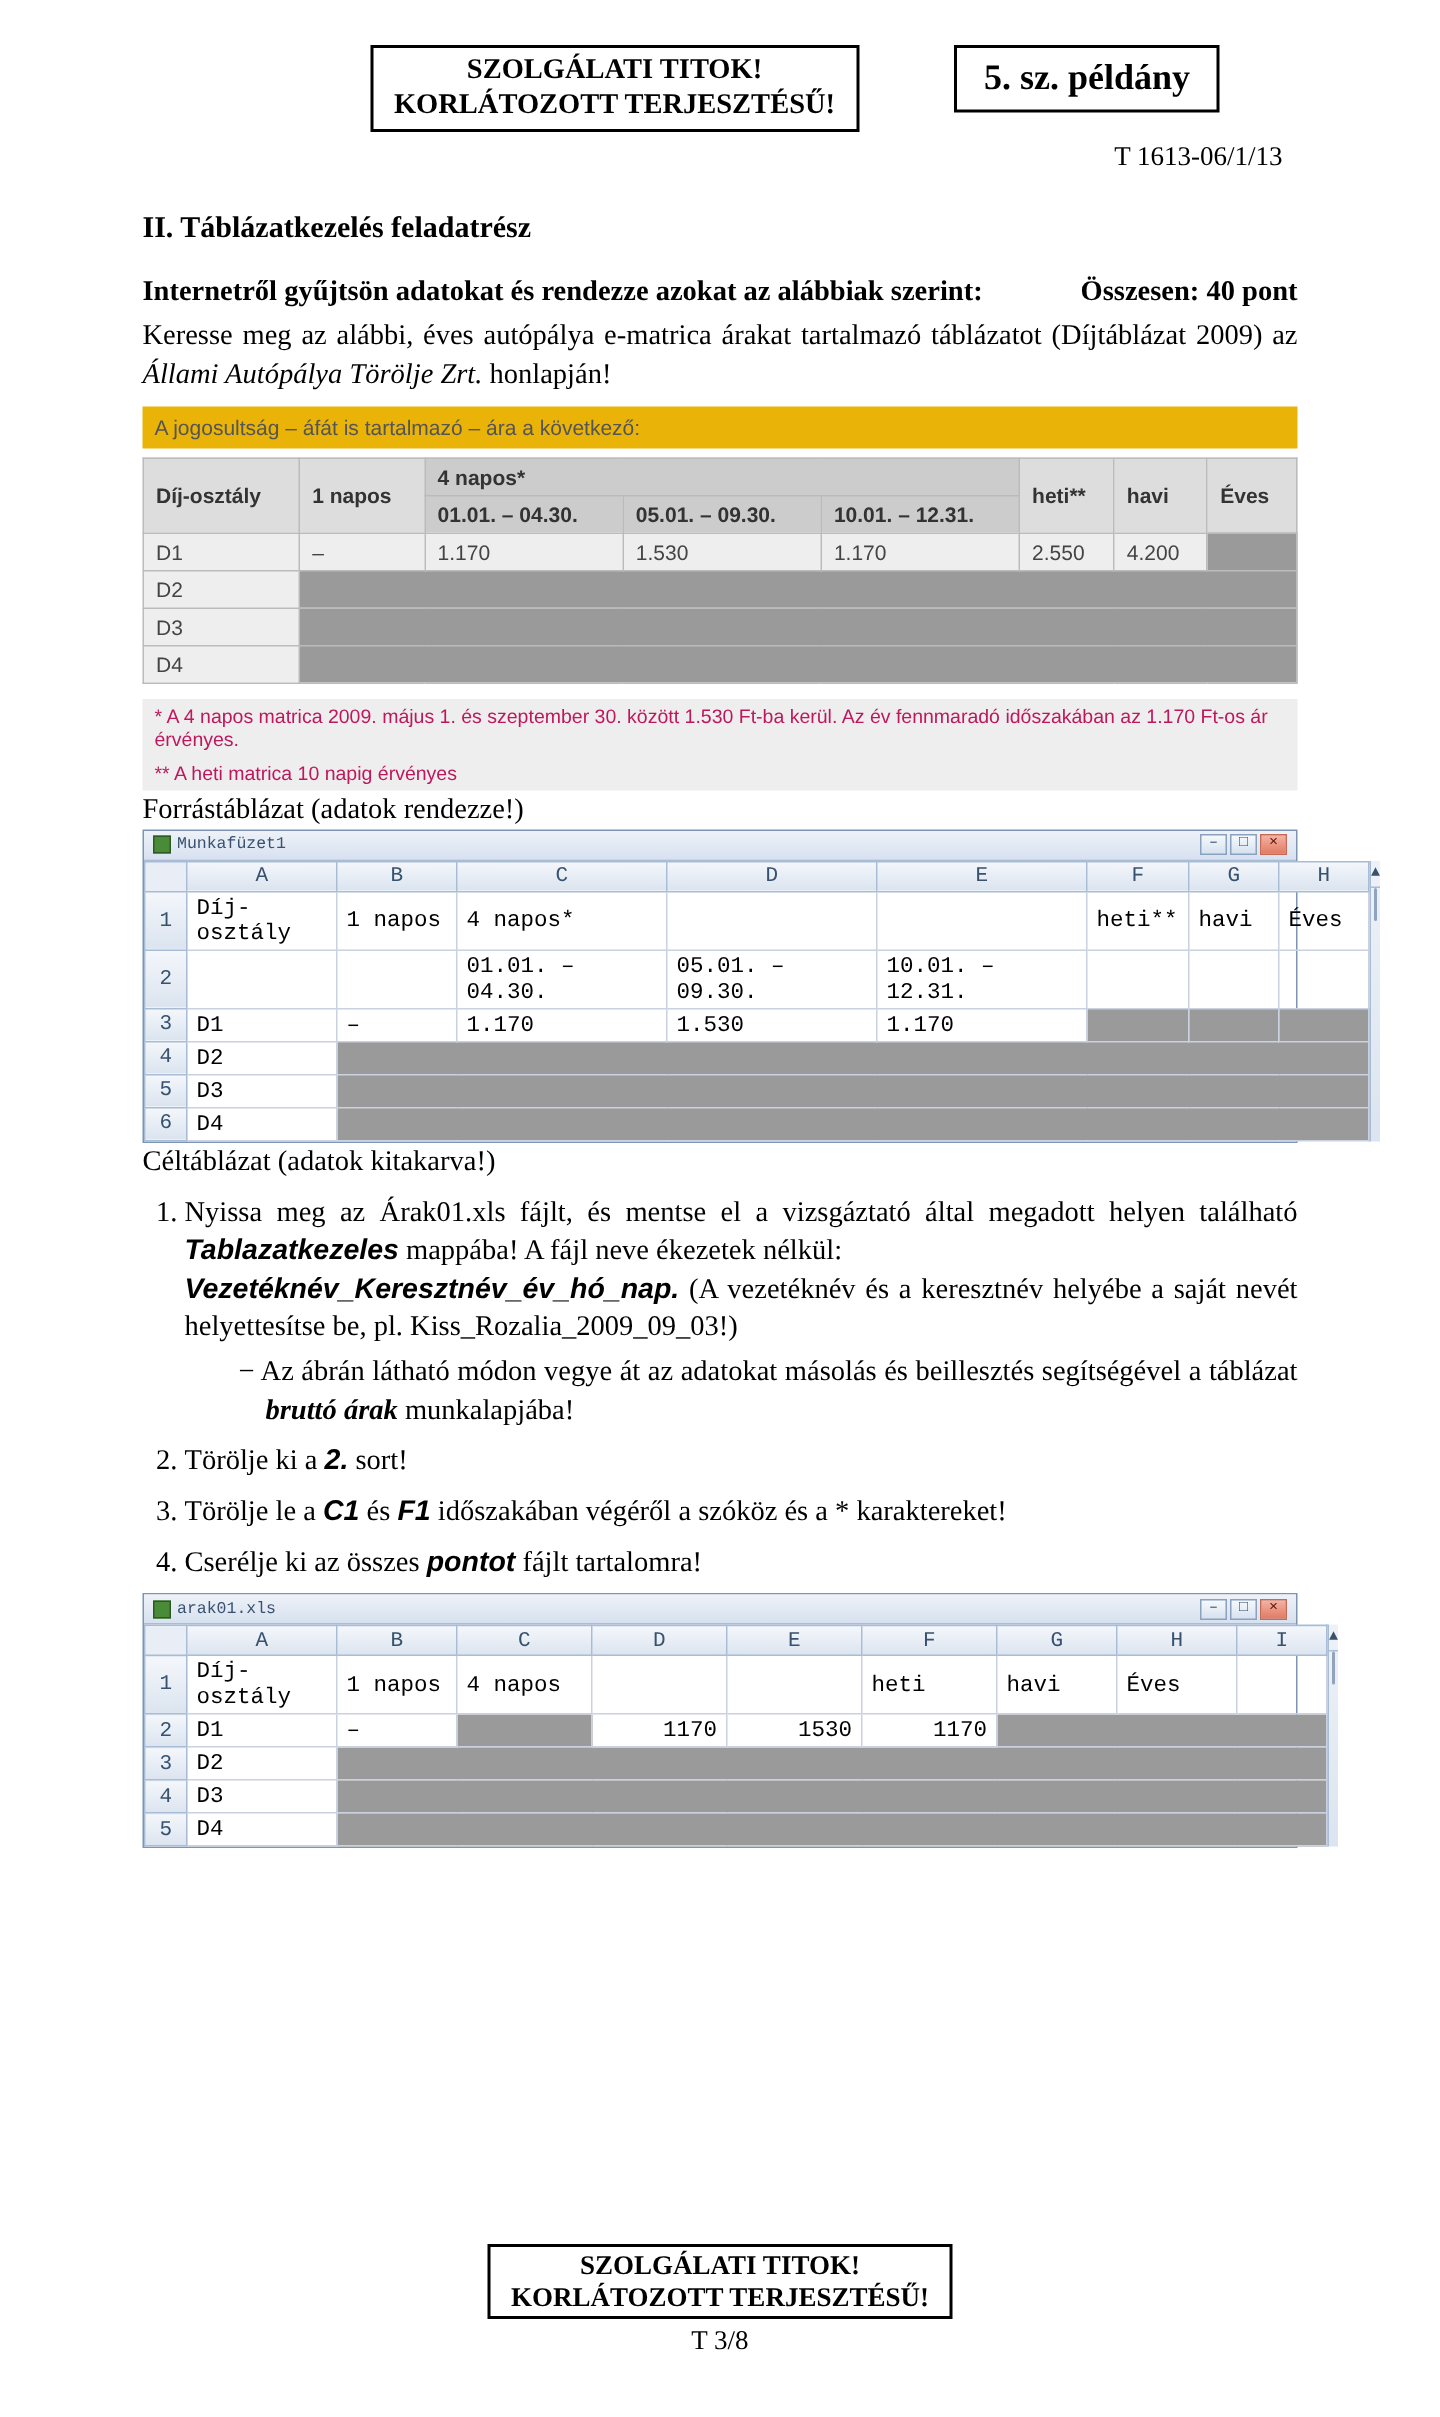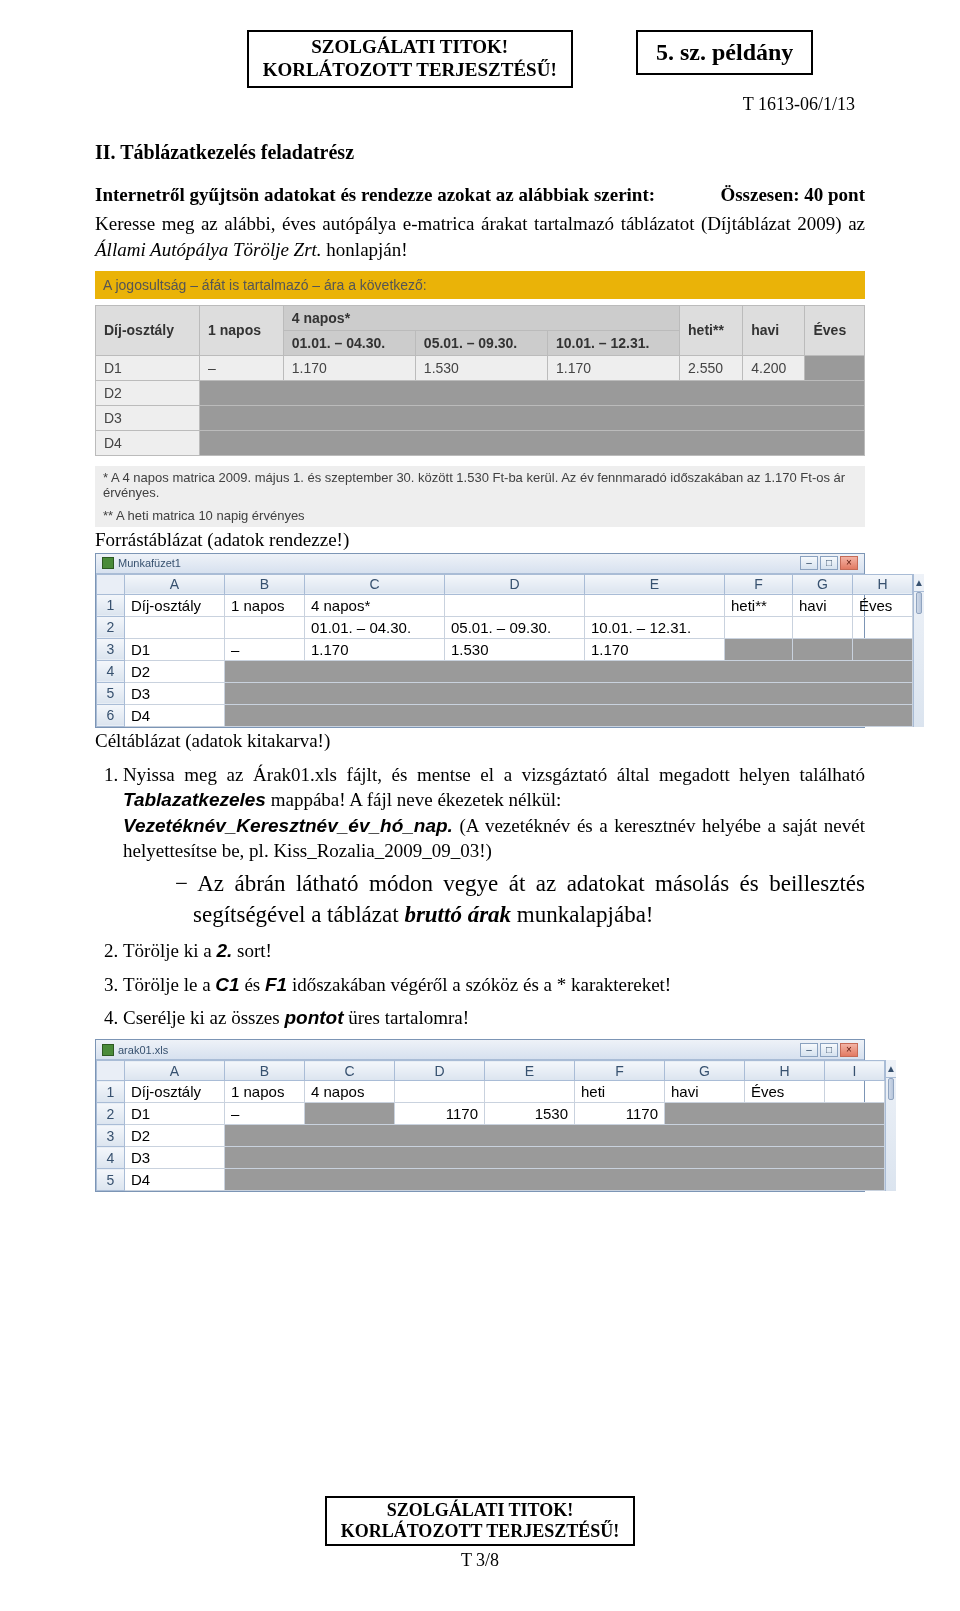--- a/index.html
+++ b/index.html
@@ -46,26 +46,26 @@
     text-align: left;
     vertical-align: middle;
     background: #ddd;
     color:#444;
     font-weight: normal;
     font-size: 14px;
   }
   table.webtbl th { font-weight: bold; color:#333; }
   table.webtbl td.light { background:#eee; }
   table.webtbl td.mask { background:#9a9a9a; }
-  .web-notes p { font-size: 13px; color:#404040; padding:4px 8px; background:#eee; }
+  .web-notes p { font-size: 13px; color:#be185d; padding:4px 8px; background:#eee; }
 
   .caption { font-size: 19px; margin: 2px 0 2px 0; }
 
   
-  .xl-wrap { border:1px solid #7c95b5; font-family: Liberation Sans, sans-serif; font-size: 14px; }
+  .xl-wrap { border:1px solid #7c95b5; font-family: Liberation Mono, monospace; font-size: 14px; }
   .xl-titlebar { display:flex; align-items:center; background:linear-gradient(#eef2f8,#d7e1ef); height:20px; padding:0 6px; border-bottom:1px solid #a9bcd6; }
   .xl-titlebar .book { font-size:11px; color:#37516f; }
   .xl-titlebar .wbtns { margin-left:auto; display:flex; gap:2px; }
   .wbtn { width:18px; height:14px; border:1px solid #8aa1bf; background:linear-gradient(#f6f9fc,#d6e2ef); display:flex; align-items:center; justify-content:center; font-size:10px; color:#314a66; line-height:1; }
   .wbtn.close { background:linear-gradient(#f3b3a4,#e27a63); color:#5a150a; border-color:#c46a57; }
   table.xl { border-collapse: collapse; width:100%; table-layout: fixed; }
   table.xl th.colh { background:linear-gradient(#f4f7fb,#dbe4ef); border:1px solid #a9bcd6; text-align:center; font-weight:normal; color:#37516f; height:20px; }
   table.xl th.rowh { background:linear-gradient(#f4f7fb,#dbe4ef); border:1px solid #a9bcd6; text-align:center; font-weight:normal; color:#37516f; width:28px; }
   table.xl th.corner { background:#e9eef6; border:1px solid #a9bcd6; width:28px; }
   table.xl td { border:1px solid #c9d2de; padding:2px 6px; height:22px; font-size:15px; color:#000; }
@@ -74,21 +74,21 @@
     width:20px; background:linear-gradient(#eef2f8,#dbe4ef);
     border-left:1px solid #a9bcd6;
   }
   .xl-body { display:flex; }
   .xl-main { flex:1; }
   .xl-scroll .arrow { height:18px; display:flex; align-items:center; justify-content:center; font-size:10px; color:#37516f; border-bottom:1px solid #a9bcd6; }
   .xl-scroll .thumb { height:22px; background:linear-gradient(90deg,#cfd9e8,#b6c5db); border:1px solid #90a4c0; margin:0 2px; border-radius:2px; }
 
   ol.steps { margin: 10px 0 0 28px; font-size:19px; }
   ol.steps > li { margin-bottom: 8px; line-height:1.35; text-align: justify; }
-  .indent-dash { margin-left: 52px; text-indent: -18px; padding-left:18px; font-size:23px; line-height:1.35; text-align: justify; margin-top:4px; }
+  .indent-dash { margin-left: 36px; text-indent: -18px; padding-left:18px; font-size:19px; line-height:1.35; text-align: justify; margin-top:4px; }
   .biff { font-family: Arial, sans-serif; font-weight:bold; font-style:italic; }
   .bi { font-weight:bold; font-style:italic; }
 
   
   .footer { position:absolute; bottom:40px; left:0; width:100%; text-align:center; }
   .footer .box { display:inline-block; border:2px solid #000; padding:2px 14px; font-weight:bold; font-size:18px; }
   .footer .pg { margin-top:4px; font-size:18px; }
 </style>
 </head>
 <body>
@@ -262,21 +262,21 @@
 <ol class="steps">
   <li>
     <span>Nyissa meg az Árak01.xls fájlt, és mentse el a vizsgáztató által megadott helyen található </span><span class="biff">Tablazatkezeles</span><span> mappába! A fájl neve ékezetek nélkül: </span><br>
     <span class="biff">Vezetéknév_Keresztnév_év_hó_nap.</span><span> (A vezetéknév és a keresztnév helyébe a saját nevét helyettesítse be, pl. Kiss_Rozalia_2009_09_03!)</span>
     <div class="indent-dash">
       <span>−   Az ábrán látható módon vegye át az adatokat másolás és beillesztés segítségével a táblázat </span><span class="bi">bruttó árak</span><span> munkalapjába!</span>
     </div>
   </li>
   <li><span>Törölje ki a </span><span class="biff">2.</span><span> sort!</span></li>
   <li><span>Törölje le a </span><span class="biff">C1</span><span> és </span><span class="biff">F1</span><span> időszakában végéről a szóköz és a * karaktereket!</span></li>
-  <li><span>Cserélje ki az összes </span><span class="biff">pontot</span><span> üres tartalomra!</span></li>
+  <li><span>Cserélje ki az összes </span><span class="biff">pontot</span><span> fájlt tartalomra!</span></li>
 </ol>
 
 <div class="xl-wrap" style="">
   <div class="xl-titlebar">
     <span style="width:12px;height:12px;background:#4a8b3a;display:inline-block;margin-right:4px;border:1px solid #2d5a22"></span>
     <span class="book">arak01.xls</span>
     <div class="wbtns">
       <div class="wbtn">–</div>
       <div class="wbtn">□</div>
       <div class="wbtn close">×</div>

